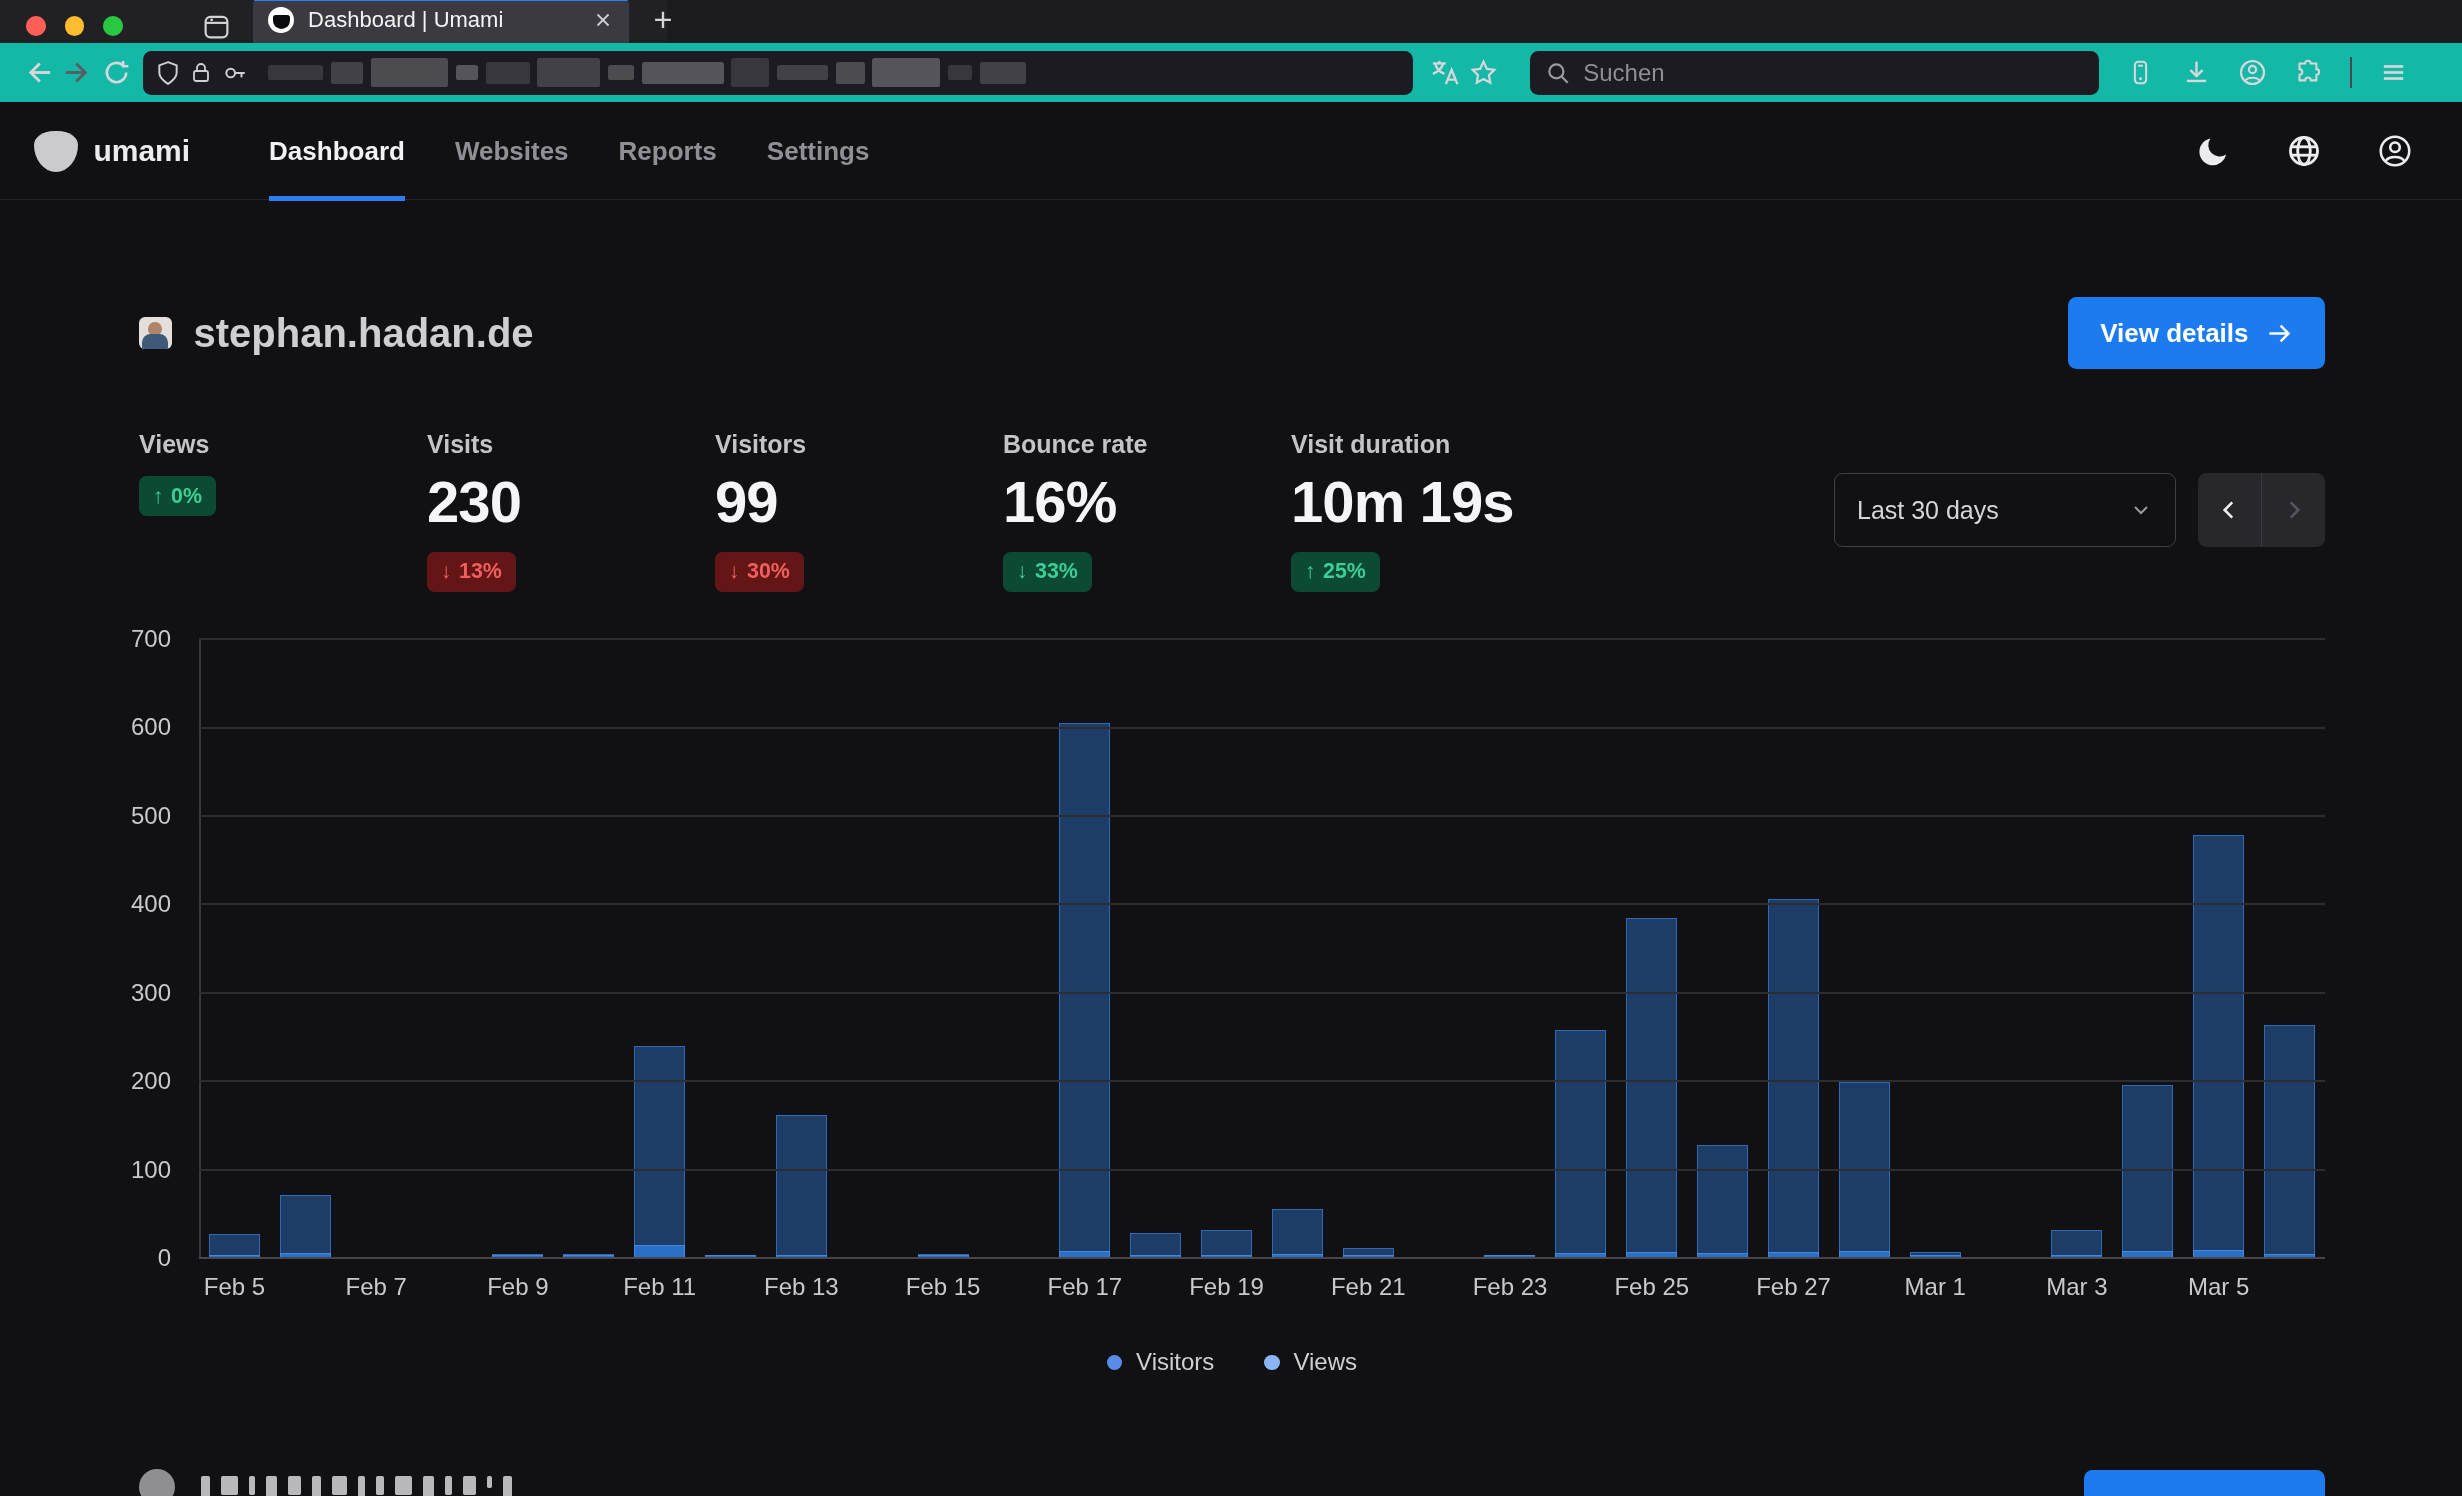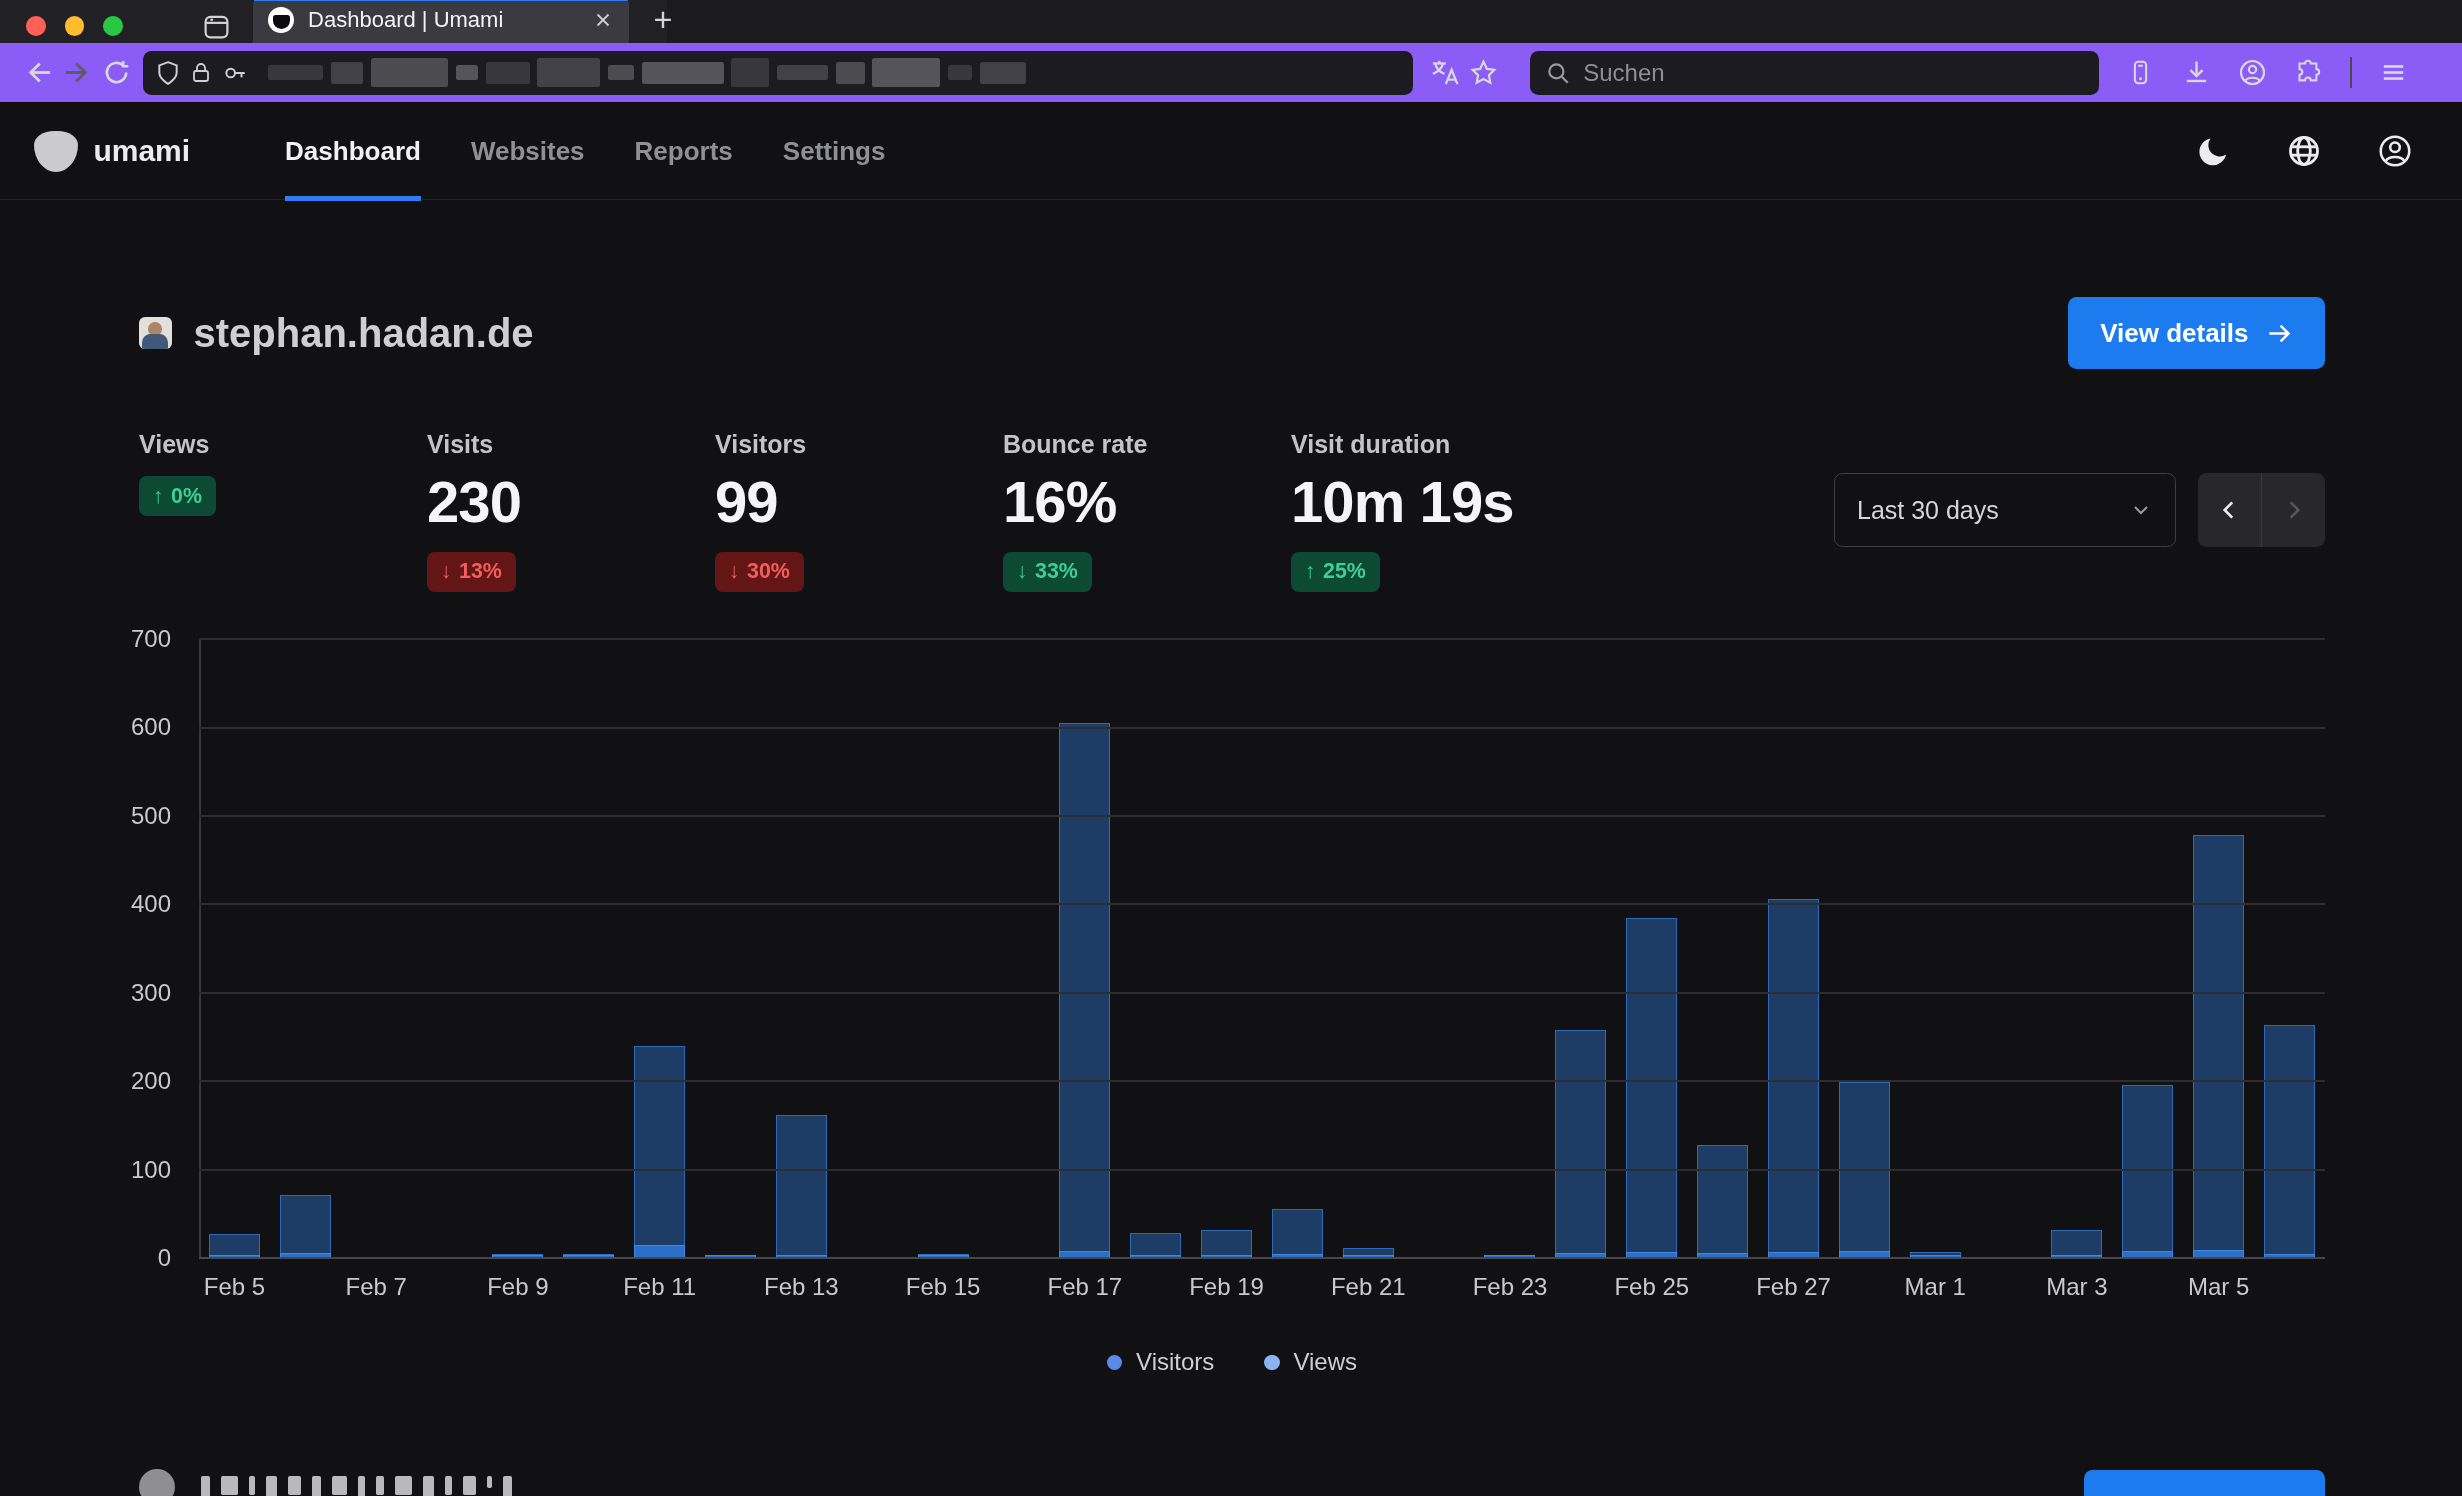--- a/index.html
+++ b/index.html
@@ -16,35 +16,35 @@
   .tab::before { content:""; position:absolute; left:0; top:0; right:0; height:4.3px; background:#2e7cf6; }
   .tab-favicon { width:26px; height:26px; border-radius:50%; background:#fff; position:relative; flex:0 0 auto; }
   .tab-favicon::after { content:""; position:absolute; left:4.3px; top:7.7px; width:17px; height:14.5px;
          background:#0b0b0d; border-radius:2.6px 2.6px 8.5px 8.5px; }
   .tab-title { color:#f4f4f6; font-size:22px; margin-left:13.7px; flex:1; white-space:nowrap; }
   .tab-close { color:#cfcfd3; margin-left:8.5px; }
   .newtab { position:absolute; left:646px; bottom:6.8px; color:#d4d4d8; font-size:32.5px; line-height:32.5px; width:34px; text-align:center; }
   .tabstrip-right { position:absolute; right:0; top:0; bottom:0; width:1795px; background:#1b1a1f; z-index:0; }
   .tab,.newtab,.fxview,.traffic { z-index:1; }
 
-  .toolbar { height:60px; background:#8b5cf6; border-bottom:1.7px solid #0b0b0d; display:flex; align-items:center; padding:0 19px; }
+  .toolbar { height:60px; background:#14b8a6; border-bottom:1.7px solid #0b0b0d; display:flex; align-items:center; padding:0 19px; }
   .tb-icon { width:39px; height:39px; display:flex; align-items:center; justify-content:center; color:#d8d8dc; flex:0 0 auto; }
   .tb-icon.dim { color:#5c5c63; }
   .urlbar { width:1270px; height:44px; margin-left:6.8px; background:#1c1b21; border-radius:8.5px;
             display:flex; align-items:center; padding:0 12px; gap:8.5px; }
   .blurwrap { display:flex; align-items:center; gap:7.7px; margin-left:12px; }
   .blur { background:#6d6d72; border-radius:2.6px; opacity:.55; }
   .searchbar { width:569px; height:44px; background:#1c1b21; border-radius:8.5px; margin-left:27px;
                display:flex; align-items:center; padding:0 15.4px; gap:12px; }
   .search-ph { color:#8e8e95; font-size:24px; }
   .tb-right { display:flex; align-items:center; margin-left:22px; gap:17px; }
   .vsep { width:1.7px; height:31px; background:#4a4950; margin:0 5.1px; }
 
   
-  .navbar { height:97px; background:#111113; border-bottom:1.7px solid #232327; display:flex; align-items:stretch; padding:0 34px;gap:16px; }
+  .navbar { height:97px; background:#111113; border-bottom:1.7px solid #232327; display:flex; align-items:stretch; padding:0 34px; }
   .brand { display:flex; align-items:center; gap:15.4px; margin-right:79px; }
   .umami-logo { width:44px; height:41px; background:#cbcbcf; border-radius:46% 46% 50% 50% / 34% 34% 66% 66%; }
   .brand-name { color:#ececf0; font-size:30px; font-weight:bold; }
   .nav-items { display:flex; gap:50px; align-items:stretch; }
   .nav-item { display:flex; align-items:center; color:#8f8f96; font-size:26px; font-weight:bold; position:relative; cursor:pointer; }
   .nav-item.active { color:#f2f2f4; }
   .nav-item.active::after { content:""; position:absolute; left:0; right:0; bottom:-1.7px; height:5.1px; background:#2e7cf6; }
   .nav-right { margin-left:auto; display:flex; align-items:center; gap:55px; padding-right:15.4px; color:#ececf0; }
 
   

